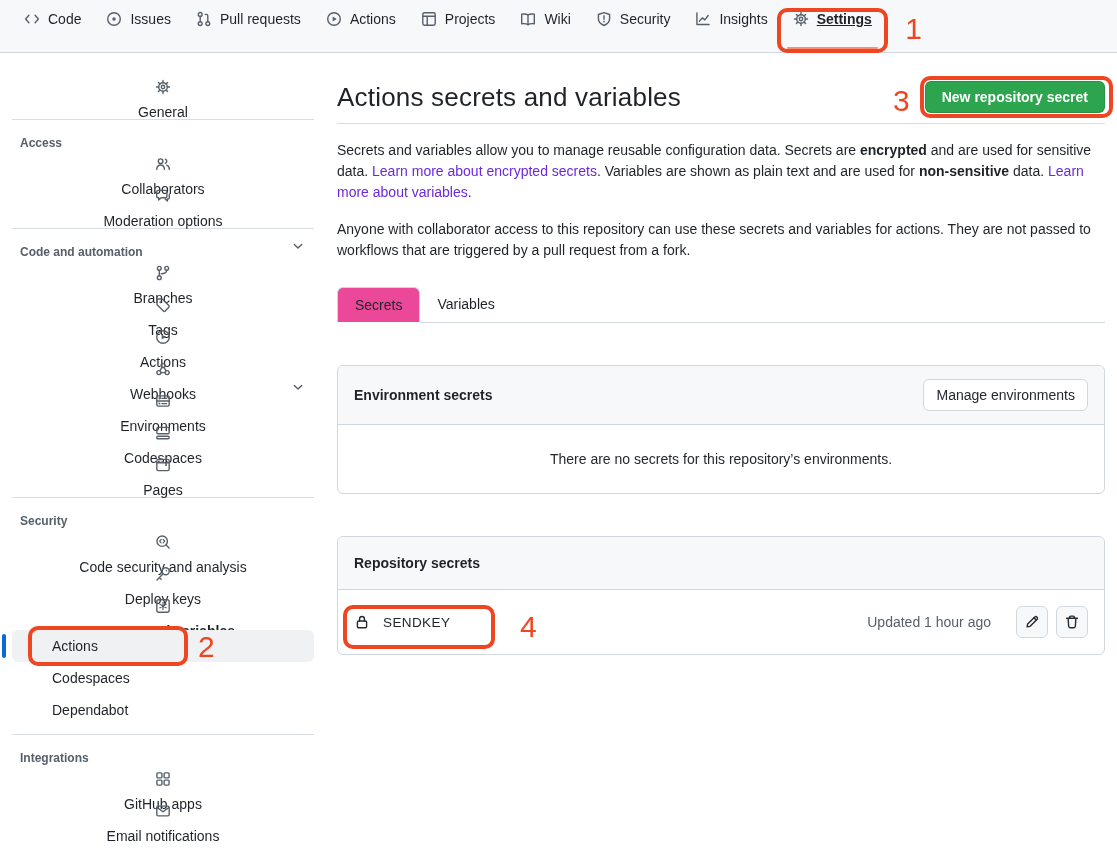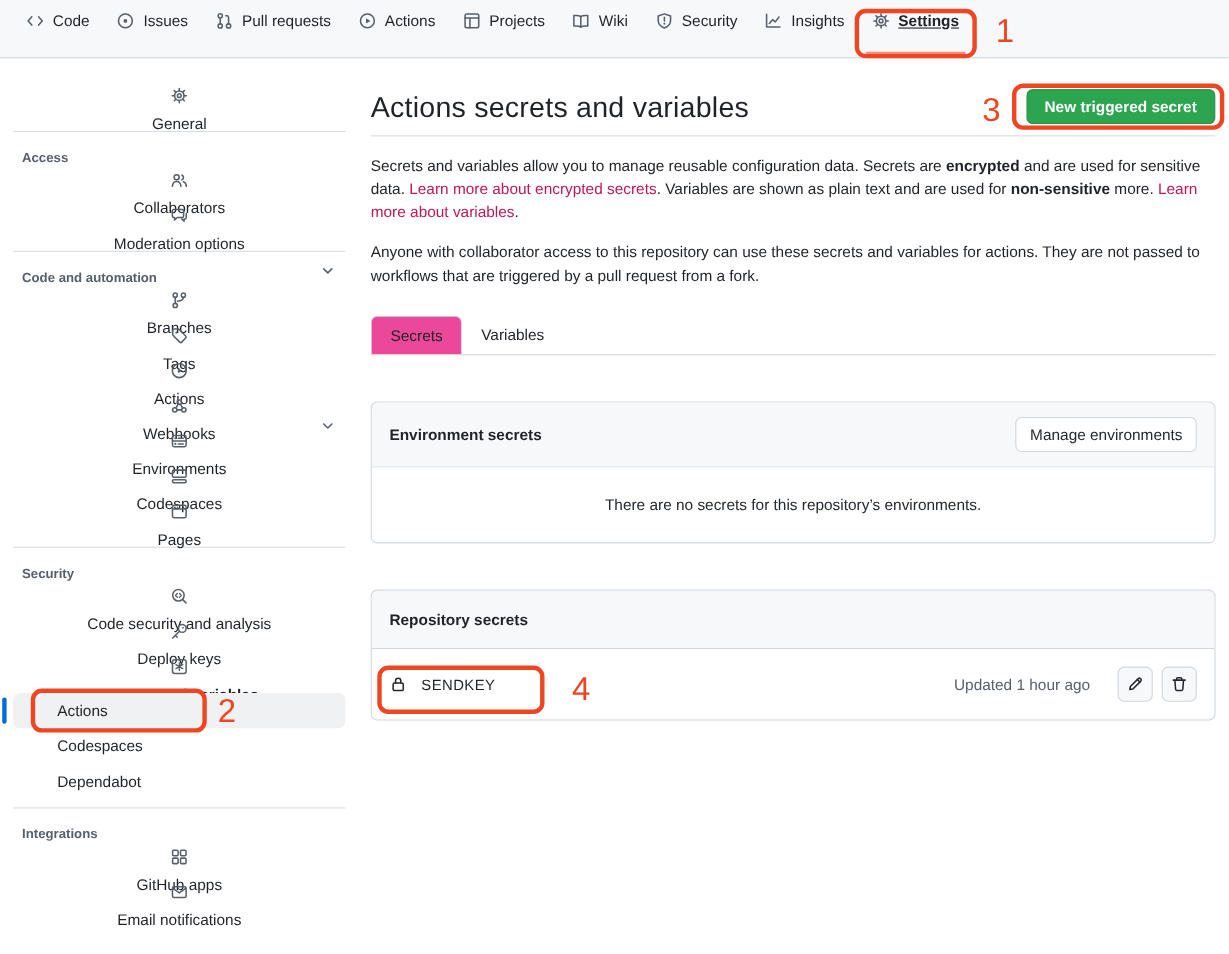--- a/index.html
+++ b/index.html
@@ -38,21 +38,21 @@
   
   .main{position:absolute;top:53px;left:337px;width:768px;}
   .page-head{display:flex;align-items:center;justify-content:space-between;
     padding:28px 0 10px 0;border-bottom:1px solid #d8dee4;}
   .page-head h1{margin:0;font-size:26px;font-weight:400;color:#1f2328;letter-spacing:.2px;}
   .btn-green{background:#2da44e;color:#fff;font-weight:700;font-size:14px;height:32px;
     padding:0 16px;border-radius:6px;border:1px solid rgba(31,35,40,.15);cursor:pointer;position:relative;
     font-family:"Liberation Sans", sans-serif;white-space:nowrap;}
   .desc{margin:16px 0 0 0;line-height:21px;color:#1f2328;}
   .desc b{font-weight:700;}
-  .desc a{color:#be185d;cursor:pointer;}
+  .desc a{color:#6d28d9;cursor:pointer;}
   .tabnav{margin-top:26px;border-bottom:1px solid #d0d7de;display:flex;}
   .tab{padding:9px 17px;font-size:14px;color:#1f2328;cursor:pointer;margin-bottom:-1px;}
   .tab.active{background:#ec4899;border:1px solid #d0d7de;border-bottom-color:#fff;border-radius:6px 6px 0 0;}
   .card{border:1px solid #d0d7de;border-radius:6px;margin-top:42px;background:#fff;}
   .card-header{background:#f6f8fa;border-bottom:1px solid #d0d7de;border-radius:6px 6px 0 0;
     padding:13px 16px;display:flex;align-items:center;justify-content:space-between;min-height:32px;box-sizing:content-box;}
   .card-header.slim{padding:18px 16px;min-height:0;}
   .card-title{font-weight:700;font-size:14px;color:#1f2328;}
   .btn-default{background:#ffffff;border:1px solid #d0d7de;border-radius:6px;height:32px;padding:0 12px;
     font-size:14px;font-weight:500;color:#24292f;cursor:pointer;font-family:"Liberation Sans", sans-serif;white-space:nowrap;}
@@ -346,24 +346,24 @@
           <path d="m2.2 4.6 5.8 4.1 5.8-4.1"></path>
         </svg>
       </span>
     <span>Email notifications</span>
   </div>
 </aside>
 
 <main class="main">
   <div class="page-head">
     <h1>Actions secrets and variables</h1>
-    <button class="btn-green">New triggered secret</button>
-  </div>
-
-  <p class="desc"><span>Secrets and variables allow you to manage reusable configuration data. Secrets are </span><b>encrypted</b><span> and are used for sensitive data. </span><a>Learn more about encrypted secrets</a><span>. Variables are shown as plain text and are used for </span><b>non-sensitive</b><span> more. </span><a>Learn more about variables</a><span>.</span></p>
+    <button class="btn-green">New repository secret</button>
+  </div>
+
+  <p class="desc"><span>Secrets and variables allow you to manage reusable configuration data. Secrets are </span><b>encrypted</b><span> and are used for sensitive data. </span><a>Learn more about encrypted secrets</a><span>. Variables are shown as plain text and are used for </span><b>non-sensitive</b><span> data. </span><a>Learn more about variables</a><span>.</span></p>
 
   <p class="desc">Anyone with collaborator access to this repository can use these secrets and variables for actions. They are not passed to workflows that are triggered by a pull request from a fork.</p>
 
   <div class="tabnav">
     <div class="tab active">Secrets</div>
     <div class="tab">Variables</div>
   </div>
 
   <section class="card">
     <div class="card-header">

